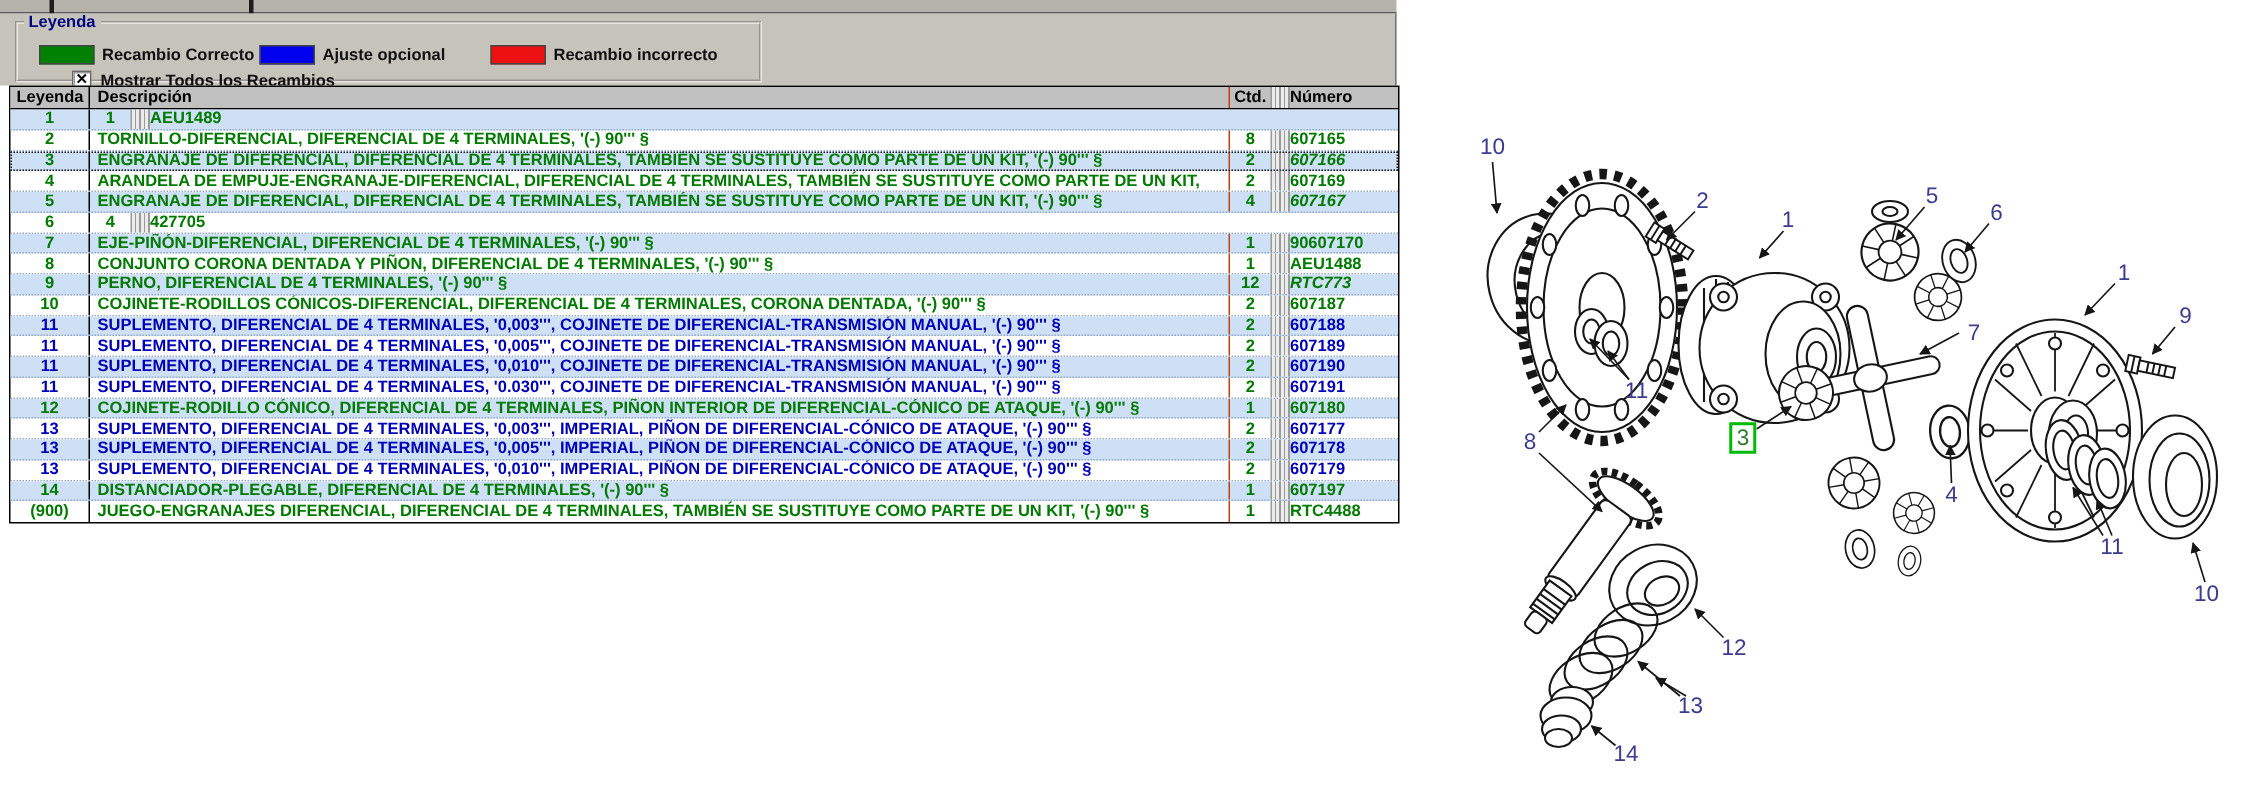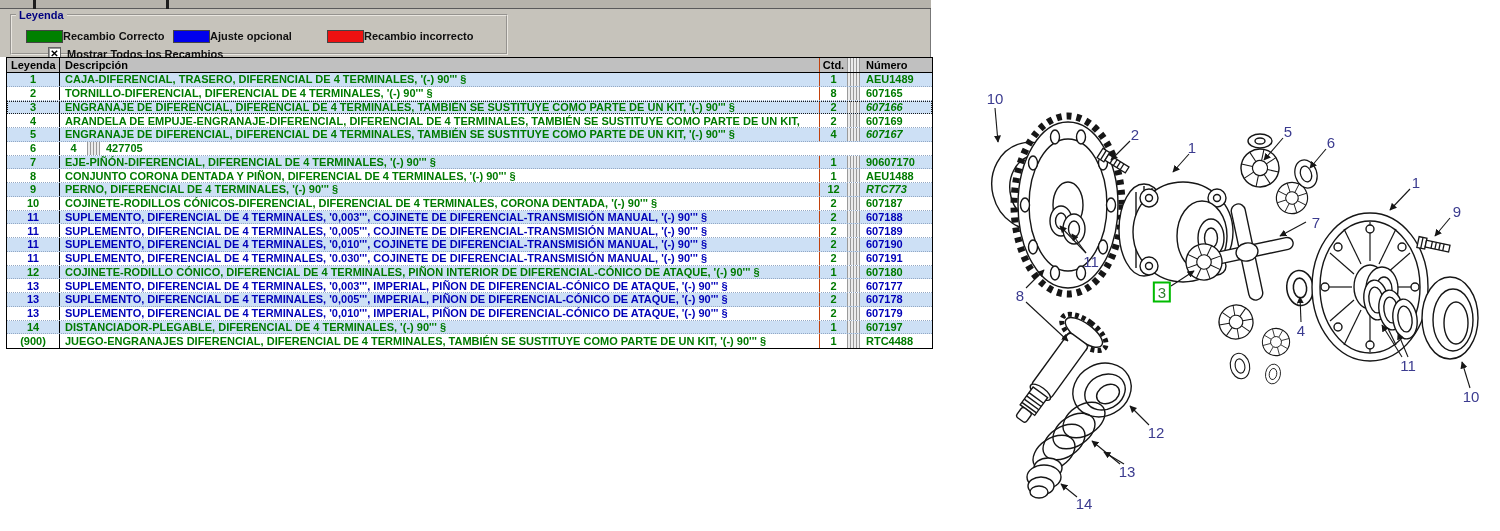--- a/index.html
+++ b/index.html
@@ -8,39 +8,39 @@
 
   
   #top-strip{position:absolute;left:0;top:0;width:931px;height:9px;background:#b6b3ab;border-bottom:1px solid #5a5a5a}
   .tick{position:absolute;top:0;width:3px;height:9px;background:#1d1d1d}
   .t1{left:33px}.t2{left:166px}
 
   
   #legend-panel{position:absolute;left:0;top:9px;width:931px;height:48px;background:#c6c3bb;border-right:1px solid #777}
   #legend-box{position:absolute;left:10px;top:0px;width:498px;height:46px;border:2px groove #e9e6e0}
   #legend-box legend{color:#000080;font-weight:bold;font-size:11px;padding:0 3px;margin-left:4px}
-  .legend-item{position:absolute;top:9px;display:flex;}
+  .legend-item{position:absolute;top:9px;display:flex;align-items:center;gap:5px}
   .swatch{width:37px;height:13px;border:1px solid #444;display:inline-block}
   .legend-label{font-size:11px;font-weight:bold;color:#101010;white-space:nowrap}
   #legend-check-row{position:absolute;left:36px;top:26px;display:flex;align-items:center;gap:6px}
   #legend-checkbox{width:13px;height:13px;background:#fff;border:1px solid #666;box-shadow:inset 1px 1px 0 #9a9a9a;font-size:10px;line-height:11px;text-align:center;font-weight:bold;color:#000;cursor:default}
 
   
   #parts-table{position:absolute;left:6px;top:57px;width:927px;border:1px solid #000;background:#fff;font-size:11px;font-weight:bold}
   .thead{display:flex;height:15px;background:#c0c0c0;border-bottom:1px solid #000;color:#000}
   .trow{display:flex;height:13.75px;border-bottom:1px dotted #93a8c4;cursor:default}
   .trow:last-child{border-bottom:none}
   .hl{background:#cde0f5}
   .focused{outline:1px dotted #1a1a1a;outline-offset:-1px}
   .c{overflow:hidden;white-space:nowrap;height:100%;display:flex;align-items:center}
   .ley{width:53px;justify-content:center;border-right:1px solid #000}
   .desc{flex:1;padding-left:5px;border-right:1px solid #c2410c}
   .ctd{width:27px;justify-content:center}
   .sep{width:13px;align-self:stretch;background:repeating-linear-gradient(90deg,#9a9a9a 0 1px,#ececec 1px 3px)}
-  .num{width:72px;padding-left:6px}
+  .num{width:72px;}
   .thead .ley{justify-content:flex-start;padding-left:4px}
   .tg{color:#007a00}.tb{color:#0000b8}.it{font-style:italic}
 
   
   #diagram-panel{position:absolute;left:940px;top:0;width:560px;height:531px;background:#fff}
   #diagram-svg{position:absolute;left:0;top:0}
   .callout{position:absolute;transform:translate(-50%,-50%);font-size:15px;color:#3b3b8f;background:transparent;cursor:default}
   .callout.boxed{border:2px solid #00bb00;color:#2f7d2f;padding:0 3px;background:#fff}
 </style>
 </head>
@@ -81,21 +81,20 @@
     <div class="thead">
       <div class="c ley">Leyenda</div>
       <div class="c desc">Descripción</div>
       <div class="c ctd">Ctd.</div>
       <div class="sep"></div>
       <div class="c num">Número</div>
     </div>
     <div id="tbody">
         <div class="trow hl">
           <div class="c ley tg">1</div>
-          <div class="c desc tg">CAJA-DIFERENCIAL, TRASERO, DIFERENCIAL DE 4 TERMINALES, '(-) 90''' §</div>
           <div class="c ctd tg">1</div>
           <div class="sep"></div>
           <div class="c num tg">AEU1489</div>
         </div>
         <div class="trow">
           <div class="c ley tg">2</div>
           <div class="c desc tg">TORNILLO-DIFERENCIAL, DIFERENCIAL DE 4 TERMINALES, '(-) 90''' §</div>
           <div class="c ctd tg">8</div>
           <div class="sep"></div>
           <div class="c num tg">607165</div>

